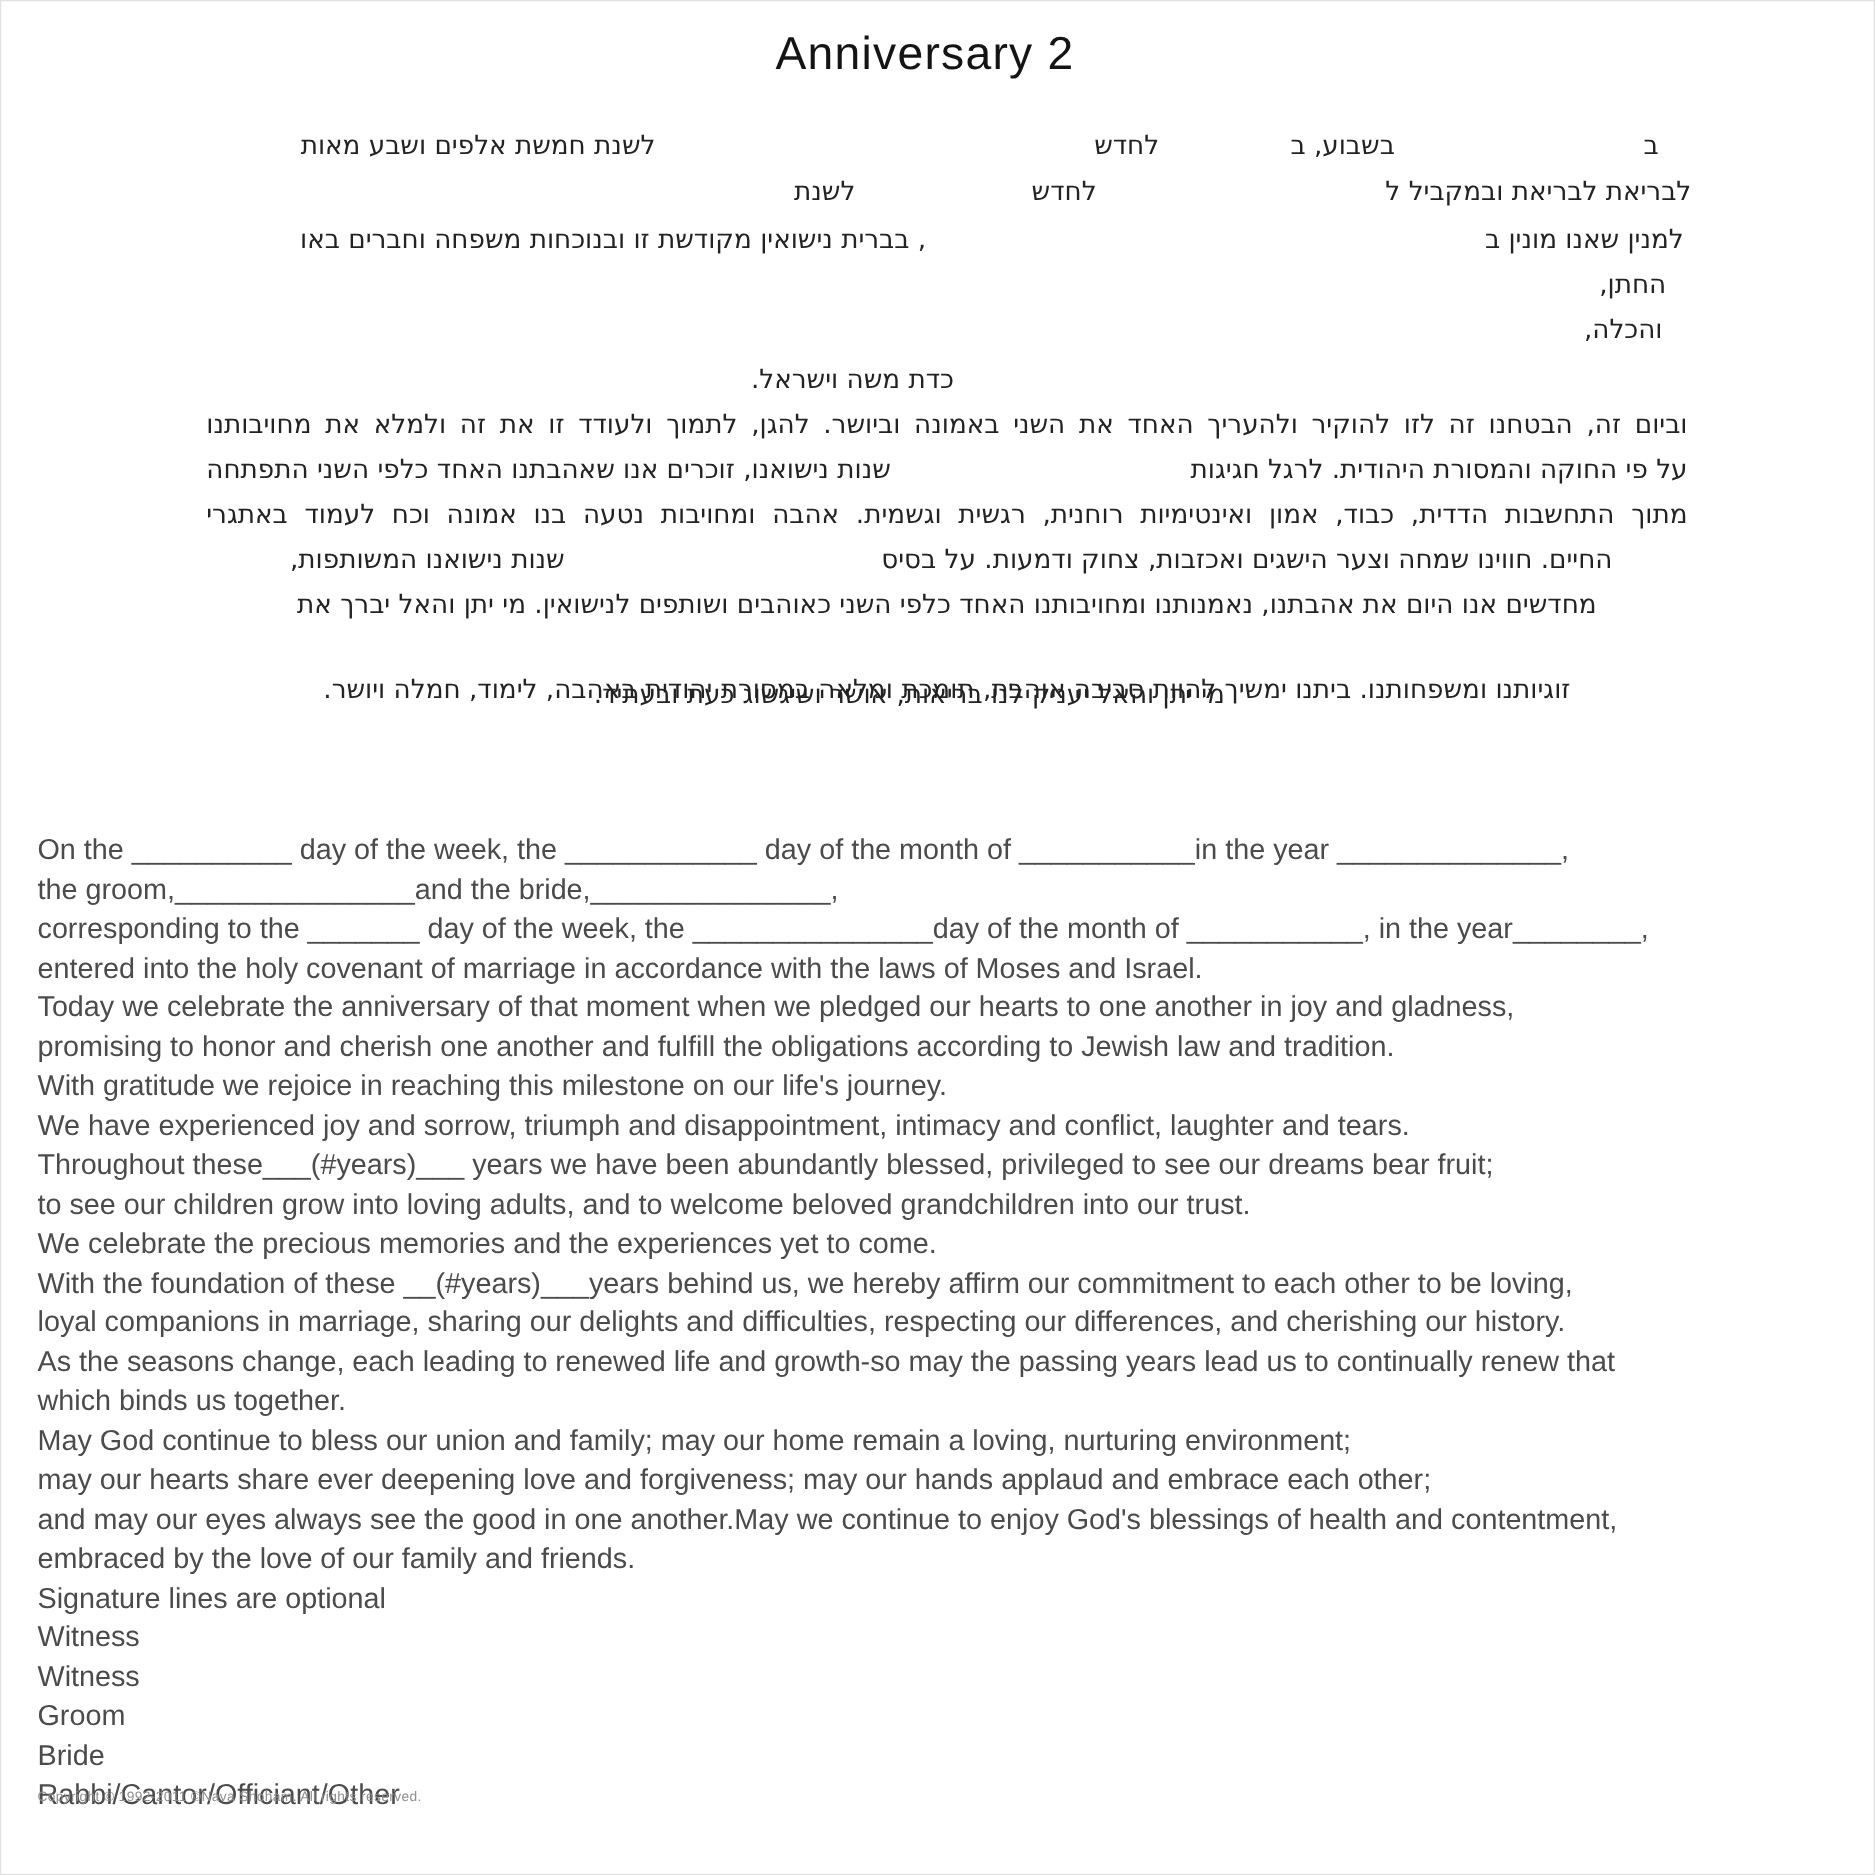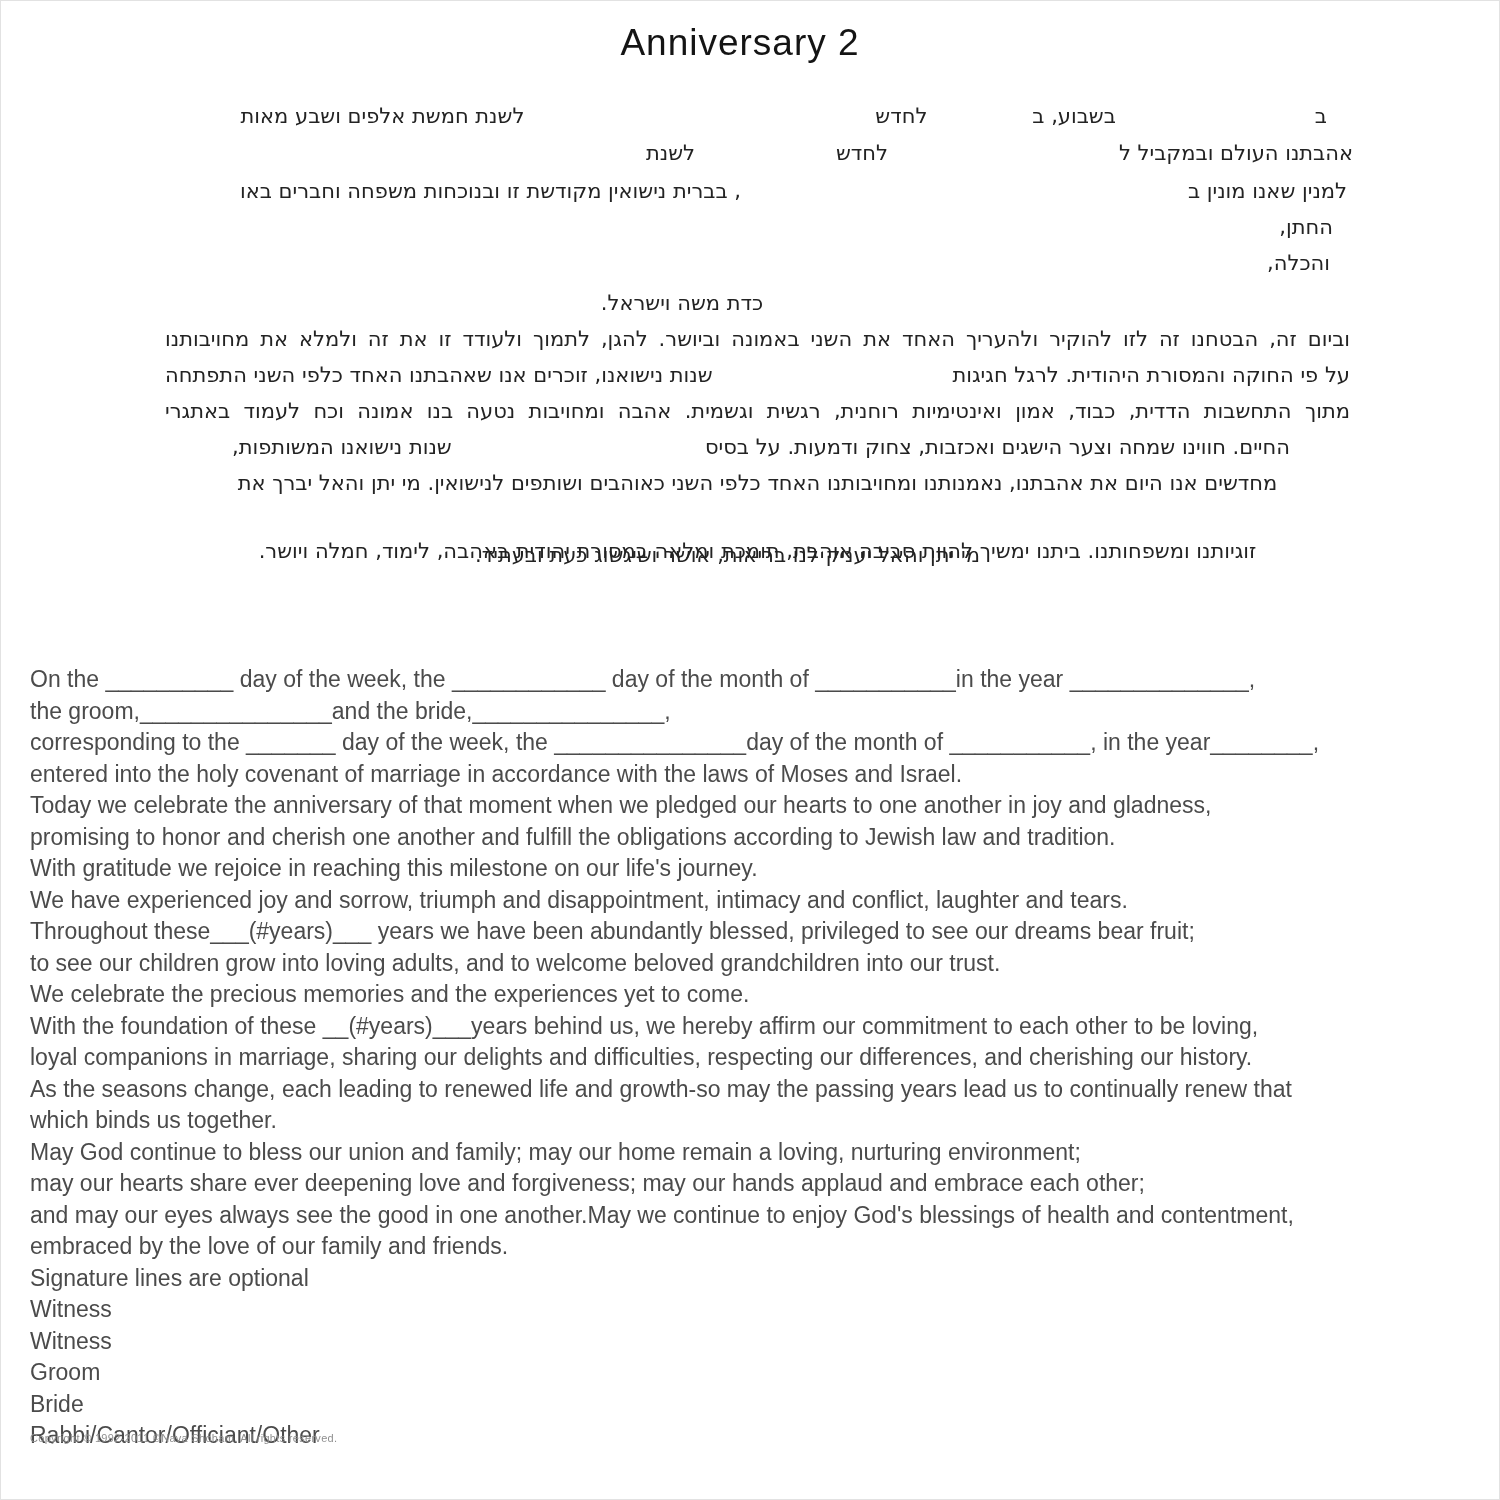--- a/index.html
+++ b/index.html
@@ -75,21 +75,21 @@
     <span>ב</span>
     <span class="sp" style="width:199px;"></span>
     <span>בשבוע, ב</span>
     <span class="sp" style="width:105px;"></span>
     <span>לחדש</span>
     <span class="sp" style="width:351px;"></span>
     <span>לשנת חמשת אלפים ושבע מאות</span>
   </div>
 
   <div class="hl" style="top:141px;right:147px;">
-    <span>אהבתנו העולם ובמקביל ל</span>
+    <span>לבריאת לבריאת ובמקביל ל</span>
     <span class="sp" style="width:231px;"></span>
     <span>לחדש</span>
     <span class="sp" style="width:141px;"></span>
     <span>לשנת</span>
   </div>
 
   <div class="hl" style="top:179px;right:153px;">
     <span>למנין שאנו מונין ב</span>
     <span class="sp" style="width:447px;"></span>
     <span>, בברית נישואין מקודשת זו ובנוכחות משפחה וחברים באו</span>

